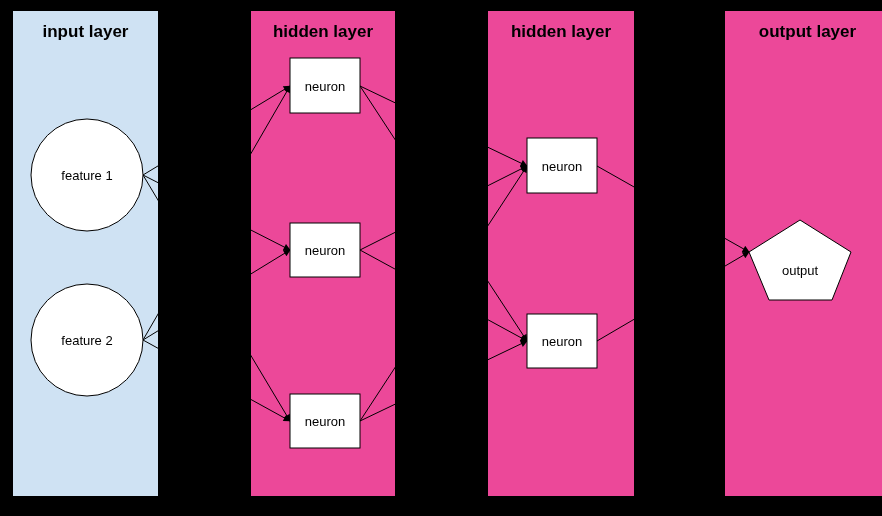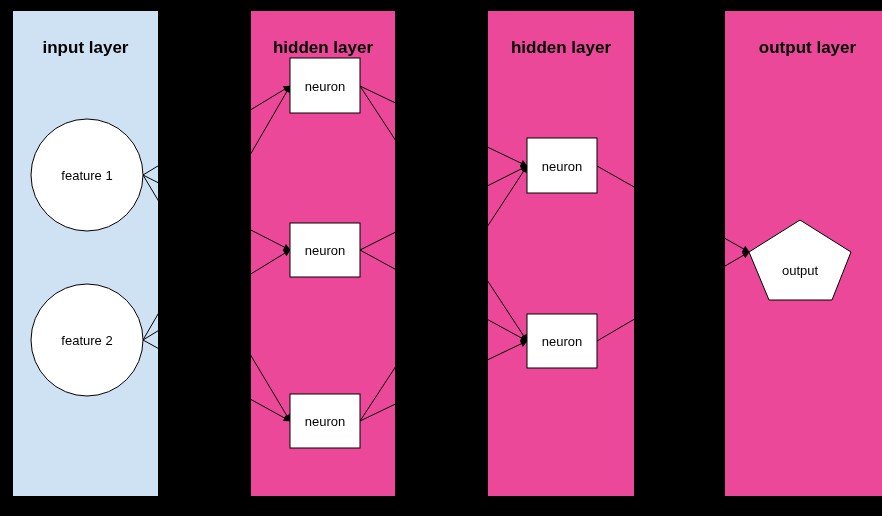--- a/index.html
+++ b/index.html
@@ -12,21 +12,21 @@
     overflow: hidden;
   }
   .panel {
     position: absolute;
     top: 11px;
     height: 485px;
     background: #ec4899;
   }
   .panel.input { background: #cfe2f3; }
   .panel-title {
-    padding-top: 27px;
+    padding-top: 11px;
     text-align: center;
     font-size: 17px;
     font-weight: bold;
     color: #000;
   }
   #p1 { left: 13px;  width: 145px; }
   #p2 { left: 251px; width: 144px; }
   #p3 { left: 488px; width: 146px; }
   #p4 { left: 725px; width: 165px; }
   svg.overlay {

